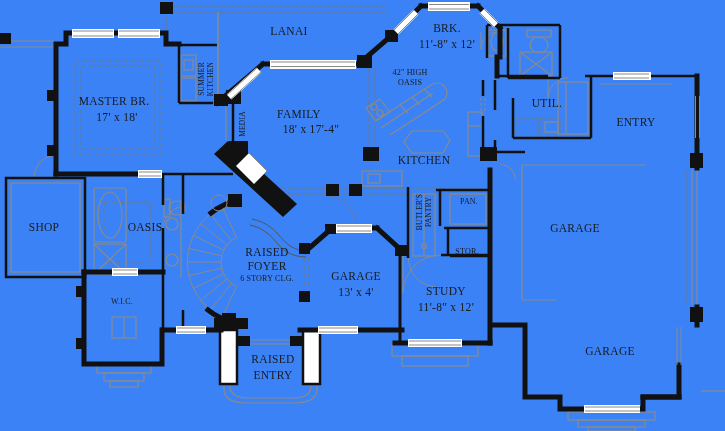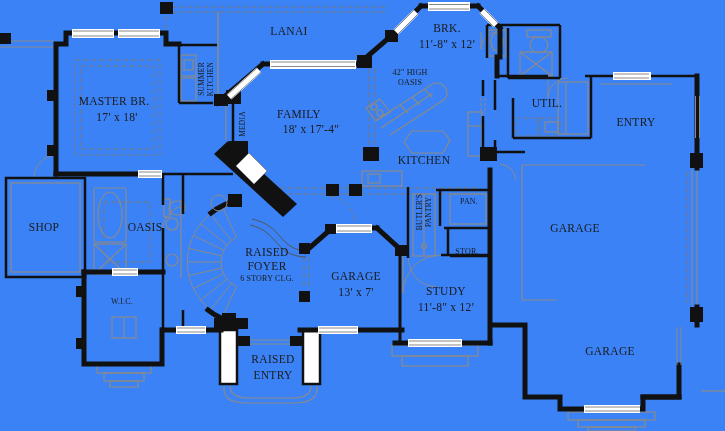--- a/index.html
+++ b/index.html
@@ -282,21 +282,21 @@
 <div class="lbl s8" style="left:467px;top:252px">STOR.</div>
 <div class="lbl s12" style="left:44px;top:227px">SHOP</div>
 <div class="lbl s12" style="left:145px;top:227px">OASIS</div>
 <div class="lbl s8" style="left:122px;top:302px">W.I.C.</div>
 
 <div class="lbl s12" style="left:267px;top:252px">RAISED</div>
 <div class="lbl s12" style="left:267px;top:266px">FOYER</div>
 <div class="lbl s8" style="left:267px;top:279px">6 STORY CLG.</div>
 
 <div class="lbl s12" style="left:356px;top:276px">GARAGE</div>
-<div class="lbl s12" style="left:356px;top:292px">13' x 7'</div>
+<div class="lbl s12" style="left:356px;top:292px">13' x 4'</div>
 
 <div class="lbl s12" style="left:446px;top:291px">STUDY</div>
 <div class="lbl s12" style="left:446px;top:307px">11'-8" x 12'</div>
 
 <div class="lbl s12" style="left:273px;top:359px">RAISED</div>
 <div class="lbl s12" style="left:273px;top:375px">ENTRY</div>
 
 <div class="lbl s12" style="left:575px;top:228px">GARAGE</div>
 <div class="lbl s12" style="left:610px;top:351px">GARAGE</div>
 

